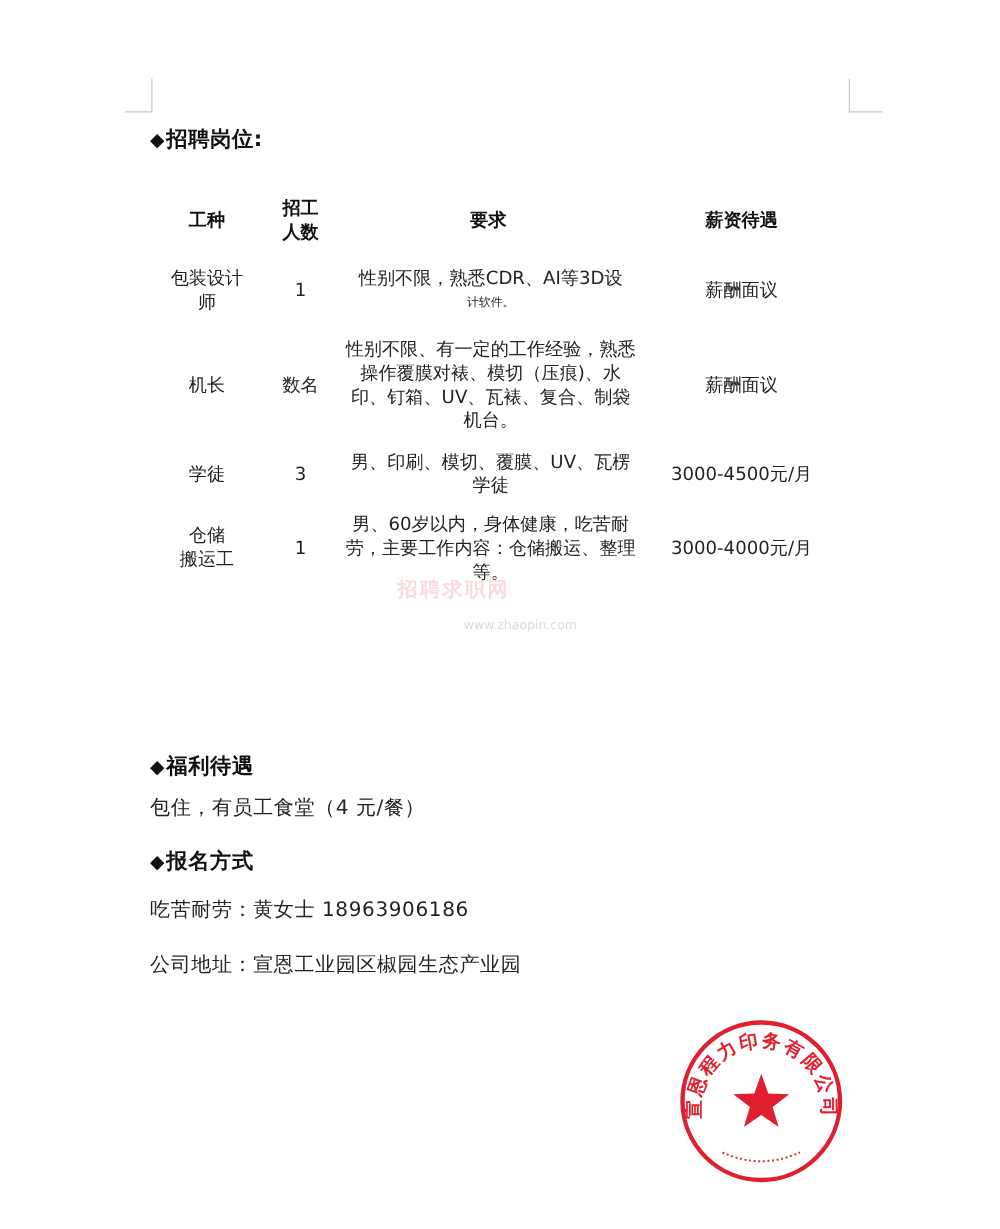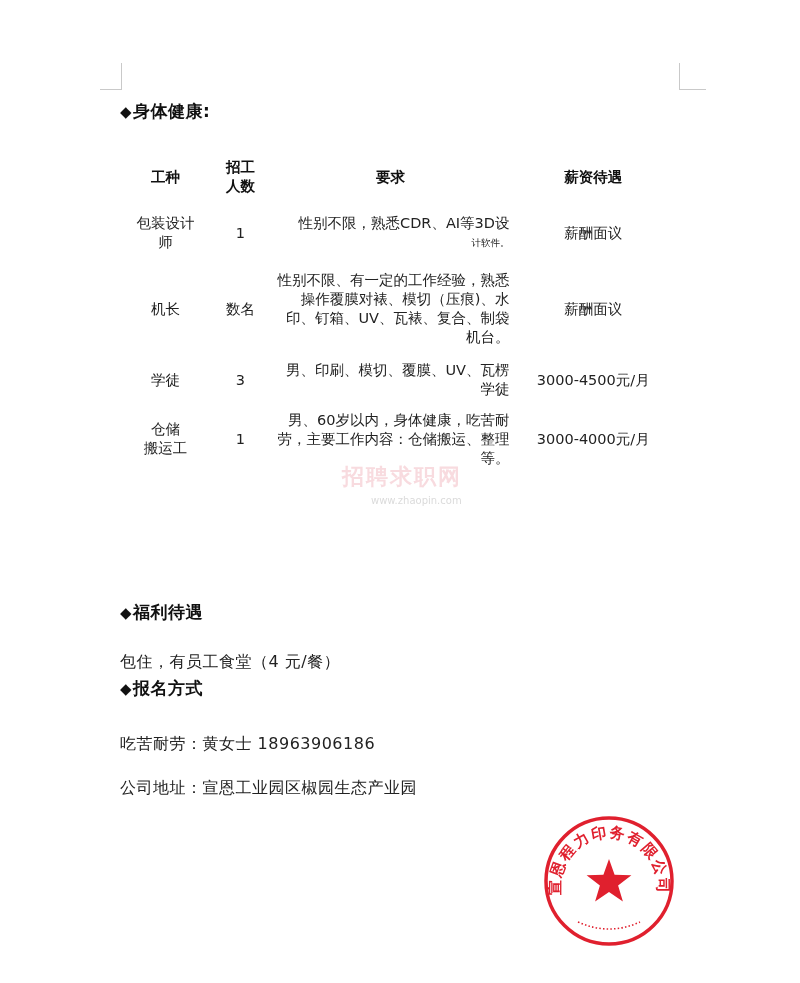--- a/index.html
+++ b/index.html
@@ -16,49 +16,49 @@
     letter-spacing: 0.5px;
   }
   .section-title .dia { font-size: 15px; margin-right: 1px; }
 
   table.jobs {
     position: absolute; left: 120px; top: 152px; width: 555px; border-collapse: collapse;
     font-size: 14.5px; color: #222;
   }
   table.jobs th { font-weight: bold; font-size: 14.5px; color: #111; text-align: center; line-height: 19px; padding: 6px 2px; }
   table.jobs td { text-align: center; vertical-align: middle; line-height: 19px; padding: 3px 2px; }
-  table.jobs td.req { text-align: right; padding-left: 6px; }
+  table.jobs td.req { text-align: center; padding-left: 6px; }
   .col1 { width: 90px; }
   .col2 { width: 56px; }
   .col3 { width: 245px; }
   .col4 { width: 164px; }
   .tiny { font-size: 9.5px; }
 
-  .body-line { position: absolute; left: 120px; font-size: 16px; color: #222; letter-spacing: 0.5px; margin-top: 16px; }
+  .body-line { position: absolute; left: 120px; font-size: 16px; color: #222; letter-spacing: 0.5px; }
 
   .watermark {
-    position: absolute; left: 318px; top: 462px; font-size: 22px; font-weight: bold;
-    color: rgba(225, 90, 110, 0.22); letter-spacing: 2px; pointer-events: none; margin-left: 24px;
+    position: absolute; left: 318px; top: 462px; font-size: 16px; font-weight: bold;
+    color: rgba(225, 90, 110, 0.22); letter-spacing: 2px; pointer-events: none;
   }
   .watermark-url {
     position: absolute; left: 348px; top: 495px; font-size: 10px; color: rgba(150, 150, 150, 0.35);
     pointer-events: none;
     margin-left: 23px;
   }
 
   .stamp { position: absolute; left: 542px; top: 814px; width: 134px; height: 134px; }
 </style>
 </head>
 <body>
 
 <div class="corner corner-tl"></div>
 <div class="corner corner-tr"></div>
 
 <div class="section-title" style="top: 100px;">
-  <span class="dia">◆</span><span>身体健康:</span>
+  <span class="dia">◆</span><span>招聘岗位:</span>
 </div>
 
 <table class="jobs">
   <thead>
     <tr>
       <th class="col1">工种</th>
       <th class="col2">
         <div>招工</div>
         <div>人数</div>
       </th>

